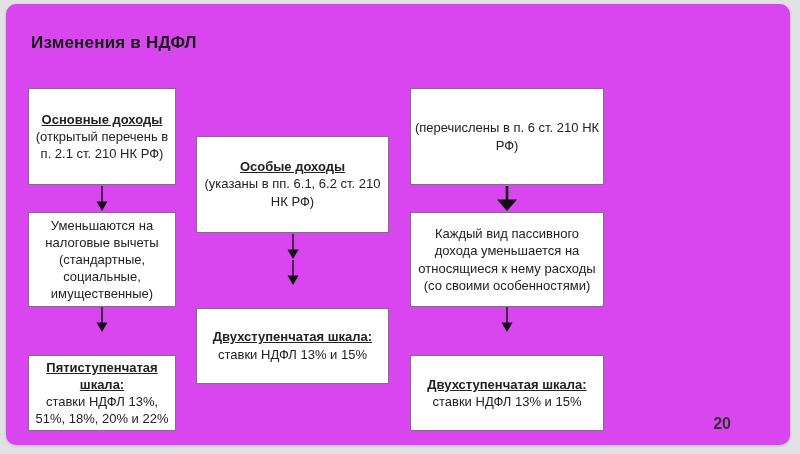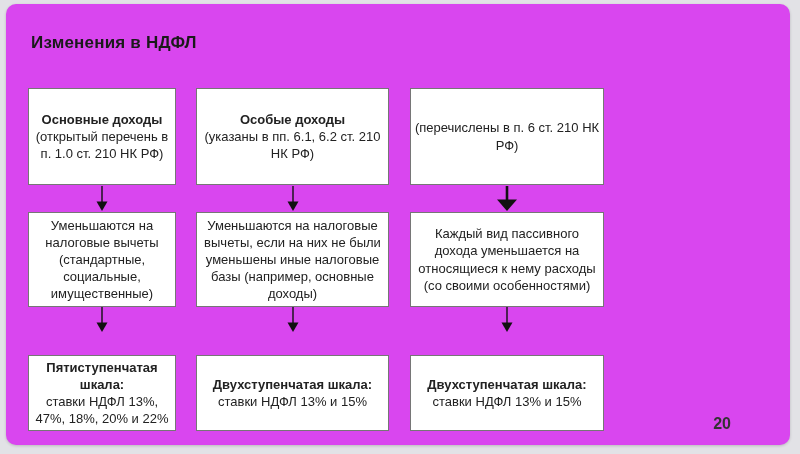--- a/index.html
+++ b/index.html
@@ -29,21 +29,21 @@
   .col-3{width:194px;}
   .box{
     border:1px solid #767676;
     background:#ffffff;
     display:flex;flex-direction:column;
     align-items:center;justify-content:center;
     text-align:center;
     font-size:13px;line-height:1.32;color:#222222;
     padding:2px 3px;box-sizing:border-box;
   }
-  .box .bt{display:block;font-weight:700;}
+  .box .bt{display:block;font-weight:700;text-decoration:underline;}
   .box .bb{display:inline;}
   .r1{height:97px;}
   .r2{height:95px;}
   .r3{height:76px;margin-top:22px;}
   .gap{
     height:27px;display:flex;align-items:center;justify-content:center;
   }
   .gap2{height:26px;}
   .arrow svg{display:block;}
   .page-number{
@@ -55,58 +55,54 @@
 <body>
 
 <div class="card">
   <h1 class="slide-title">Изменения в НДФЛ</h1>
 
   <div class="diagram">
 
     <div class="col col-1">
       <div class="box r1">
         <span class="bt">Основные доходы</span>
-        <span class="bb">(открытый перечень в п. 1.0 ст. 210 НК РФ)</span>
+        <span class="bb">(открытый перечень в п. 2.1 ст. 210 НК РФ)</span>
       </div>
       <div class="gap arrow">
         <svg width="20" height="27" viewBox="0 0 20 27">
           <line x1="10" y1="1" x2="10" y2="18" stroke="#111111" stroke-width="1.4"></line>
           <polygon points="4.5,16.5 15.5,16.5 10,26" fill="#111111"></polygon>
         </svg>
       </div>
       <div class="box r2">
         <span class="bt"></span>
         <span class="bb">Уменьшаются на налоговые вычеты (стандартные, социальные, имущественные)</span>
       </div>
       <div class="gap gap2 arrow">
         <svg width="20" height="26" viewBox="0 0 20 26">
           <line x1="10" y1="0" x2="10" y2="17" stroke="#111111" stroke-width="1.4"></line>
           <polygon points="4.5,15.5 15.5,15.5 10,25" fill="#111111"></polygon>
         </svg>
       </div>
       <div class="box r3">
         <span class="bt">Пятиступенчатая шкала:</span>
-        <span class="bb">ставки НДФЛ 13%, 47%, 18%, 20% и 22%</span>
+        <span class="bb">ставки НДФЛ 13%, 51%, 18%, 20% и 22%</span>
       </div>
     </div>
 
     <div class="col col-2">
       <div class="box r1">
         <span class="bt">Особые доходы</span>
         <span class="bb">(указаны в пп. 6.1, 6.2 ст. 210 НК РФ)</span>
       </div>
       <div class="gap arrow">
         <svg width="20" height="27" viewBox="0 0 20 27">
           <line x1="10" y1="1" x2="10" y2="18" stroke="#111111" stroke-width="1.4"></line>
           <polygon points="4.5,16.5 15.5,16.5 10,26" fill="#111111"></polygon>
         </svg>
-      </div>
-      <div class="box r2">
-        <span class="bt"></span>
-        <span class="bb">Уменьшаются на налоговые вычеты, если на них не были уменьшены иные налоговые базы (например, основные доходы)</span>
       </div>
       <div class="gap gap2 arrow">
         <svg width="20" height="26" viewBox="0 0 20 26">
           <line x1="10" y1="0" x2="10" y2="17" stroke="#111111" stroke-width="1.4"></line>
           <polygon points="4.5,15.5 15.5,15.5 10,25" fill="#111111"></polygon>
         </svg>
       </div>
       <div class="box r3">
         <span class="bt">Двухступенчатая шкала:</span>
         <span class="bb">ставки НДФЛ 13% и 15%</span>

